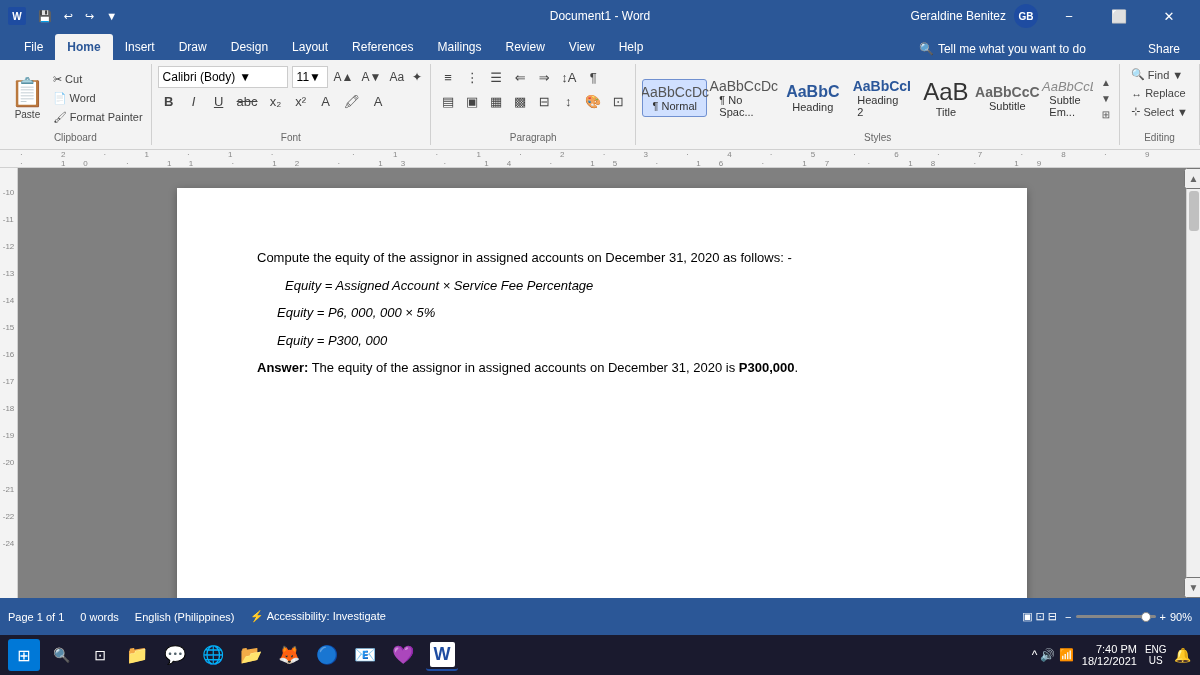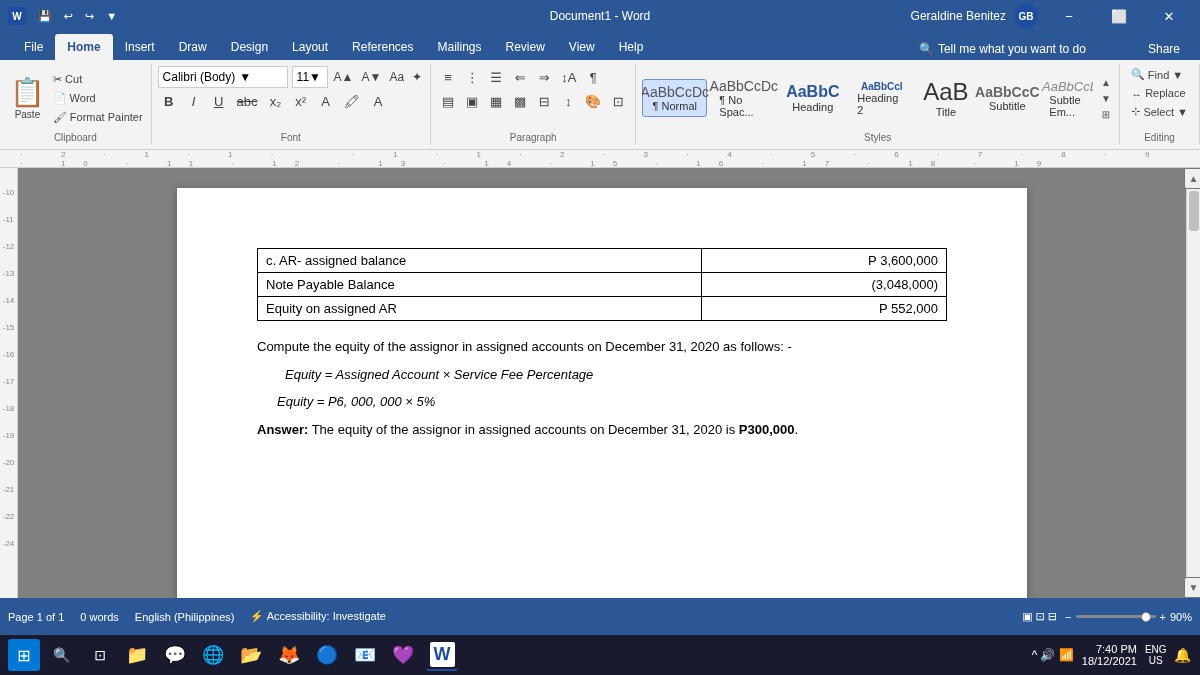--- a/index.html
+++ b/index.html
@@ -363,21 +363,21 @@
             <div style="font-size:14px; color:#555;">AaBbCcDc</div>
             <div class="style-name">¶ No Spac...</div>
           </div>
 
           <div class="style-item" style="min-width:65px;">
             <div style="font-size:16px; color:#2b579a; font-weight:bold;">AaBbC</div>
             <div class="style-name">Heading</div>
           </div>
 
           <div class="style-item" style="min-width:65px;">
-            <div style="font-size:10px; color:#2b579a; font-weight:bold;">AaBbCcI</div>
+            <div style="font-size:14px; color:#2b579a; font-weight:bold;">AaBbCcI</div>
             <div class="style-name">Heading 2</div>
           </div>
 
           <div class="style-item" style="min-width:55px;">
             <div style="font-size:24px; color:#333; font-weight:normal;">AaB</div>
             <div class="style-name">Title</div>
           </div>
 
           <div class="style-item" style="min-width:60px;">
             <div style="font-size:14px; color:#666; font-weight:bold;">AaBbCcC</div>
@@ -443,41 +443,26 @@
         <span>-20</span>
         <span>-21</span>
         <span>-22</span>
         <span>-24</span>
       </div>
     </div>
 
     <div class="doc-scroll-area">
       <div class="doc-page">
 
-        <table class="doc-table">
-          <tbody>
-              <tr>
-            <td>c. AR- assigned balance</td>
-            <td>P 3,600,000</td>
-          </tr>
-          <tr>
-            <td>Note Payable Balance</td>
-            <td>(3,048,000)</td>
-          </tr>
-          <tr>
-            <td>Equity on assigned AR</td>
-            <td>P 552,000</td>
-          </tr>
-        </tbody>
-          </table>
 
         <p class="doc-text">Compute the equity of the assignor in assigned accounts on December 31, 2020 as follows: -</p>
 
         <p class="doc-text italic" style="font-style:italic; margin-left:28px;">Equity  = Assigned Account × Service Fee Percentage</p>
         <p class="doc-text italic" style="font-style:italic; margin-left:20px;">Equity  = P6, 000, 000 × 5%</p>
+        <p class="doc-text italic" style="font-style:italic; margin-left:20px;">Equity  = P300, 000</p>
 
         <p class="doc-text">
           <strong>Answer:</strong><span> The equity of the assignor in assigned accounts on December 31, 2020 is </span><strong>P300,000</strong><span>.</span>
         </p>
 
       </div>
     </div>
 
     <div class="scrollbar-right">
       <button class="scrollbar-arrow">▲</button>

